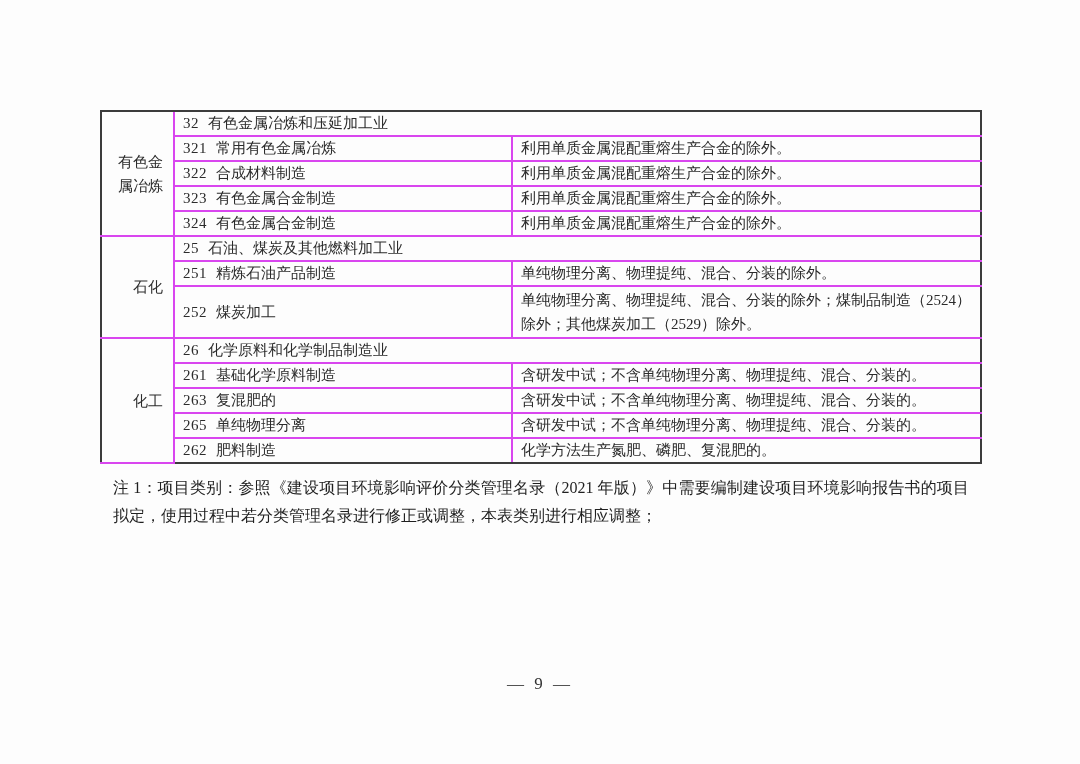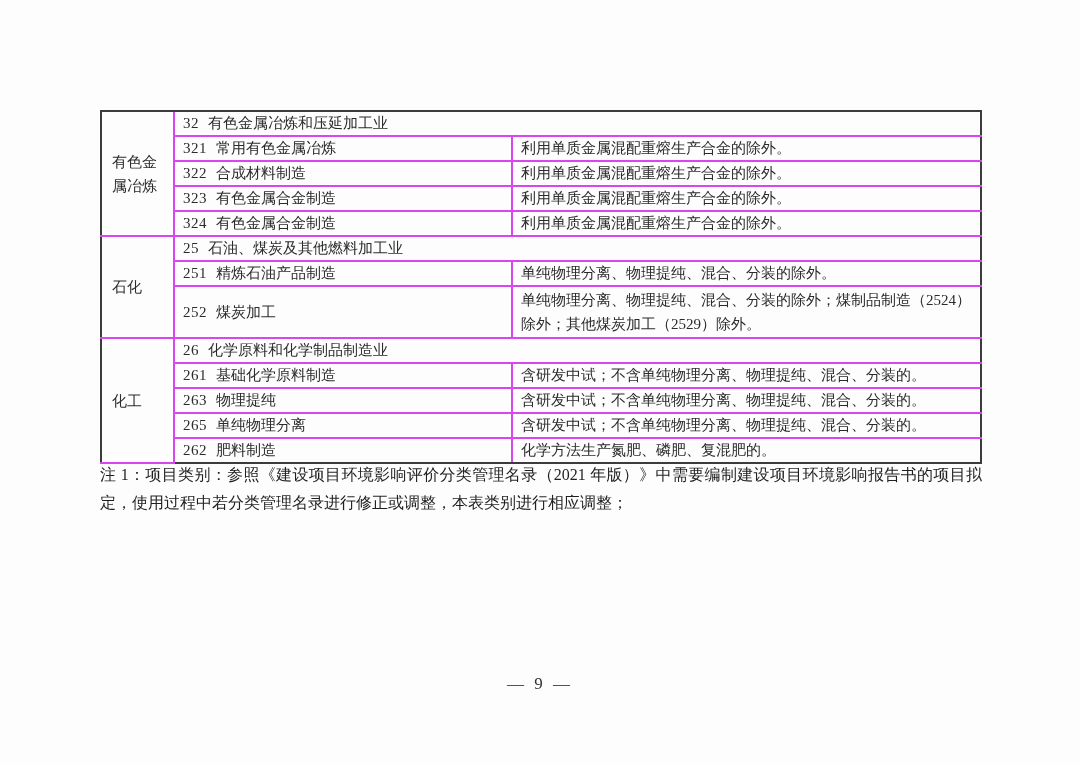--- a/index.html
+++ b/index.html
@@ -40,21 +40,21 @@
     padding: 1px 6px 1px 8px;
     height: 25px;
     vertical-align: middle;
     box-sizing: border-box;
   }
   
   table.cls-table { border: 2px solid #3c3c3c; }
   table.cls-table td.cat {
     border-left: 2px solid #3c3c3c;
     border-right: 1px solid #474747;
-    text-align: left;
+    text-align: right;
     padding: 13px 10px;
     line-height: 24px;
   }
   table.cls-table td:last-child { border-right: 2px solid #3c3c3c; margin-left: 32px; }
   tr.section-start td { border-top: 2px solid #3c3c3c; }
   tr.first-row td { border-top: 2px solid #3c3c3c; }
   tr.last-row td { border-bottom: 2px solid #3c3c3c; }
   tr.thick-top td { border-top: 2px solid #5a5a5a; }
   tr.tall td { height: 50px; line-height: 24px; }
 
@@ -68,21 +68,21 @@
   .notes {
     position: absolute;
     left: 99px;
     top: 460px;
     width: 884px;
     font-size: 16px;
     line-height: 27.5px;
     color: #1f1f1f;
     text-align: justify;
   }
-  .notes p { margin: 1px; }
+  .notes p { margin: 14px; }
 
   
   .page-number {
     position: absolute;
     left: 0;
     top: 674px;
     width: 100%;
     text-align: center;
     font-size: 17px;
     color: #333333;
@@ -139,21 +139,21 @@
 
         <tr class="section-start">
           <td class="cat" rowspan="5">化工</td>
           <td colspan="2"><span class="code">26</span><span>化学原料和化学制品制造业</span></td>
         </tr>
         <tr>
           <td><span class="code">261</span><span>基础化学原料制造</span></td>
           <td>含研发中试；不含单纯物理分离、物理提纯、混合、分装的。</td>
         </tr>
         <tr>
-          <td><span class="code">263</span><span>物理提纯</span></td>
+          <td><span class="code">263</span><span>复混肥的</span></td>
           <td>含研发中试；不含单纯物理分离、物理提纯、混合、分装的。</td>
         </tr>
         <tr class="thick-top">
           <td><span class="code">265</span><span>单纯物理分离</span></td>
           <td>含研发中试；不含单纯物理分离、物理提纯、混合、分装的。</td>
         </tr>
         <tr class="last-row">
           <td><span class="code">262</span><span>肥料制造</span></td>
           <td>化学方法生产氮肥、磷肥、复混肥的。</td>
         </tr>

